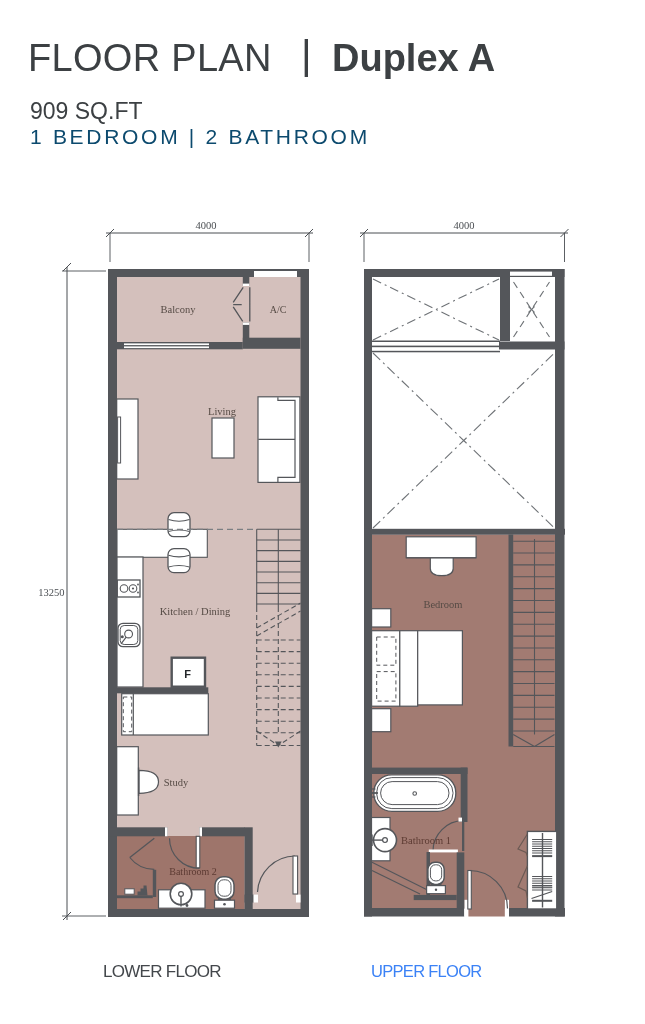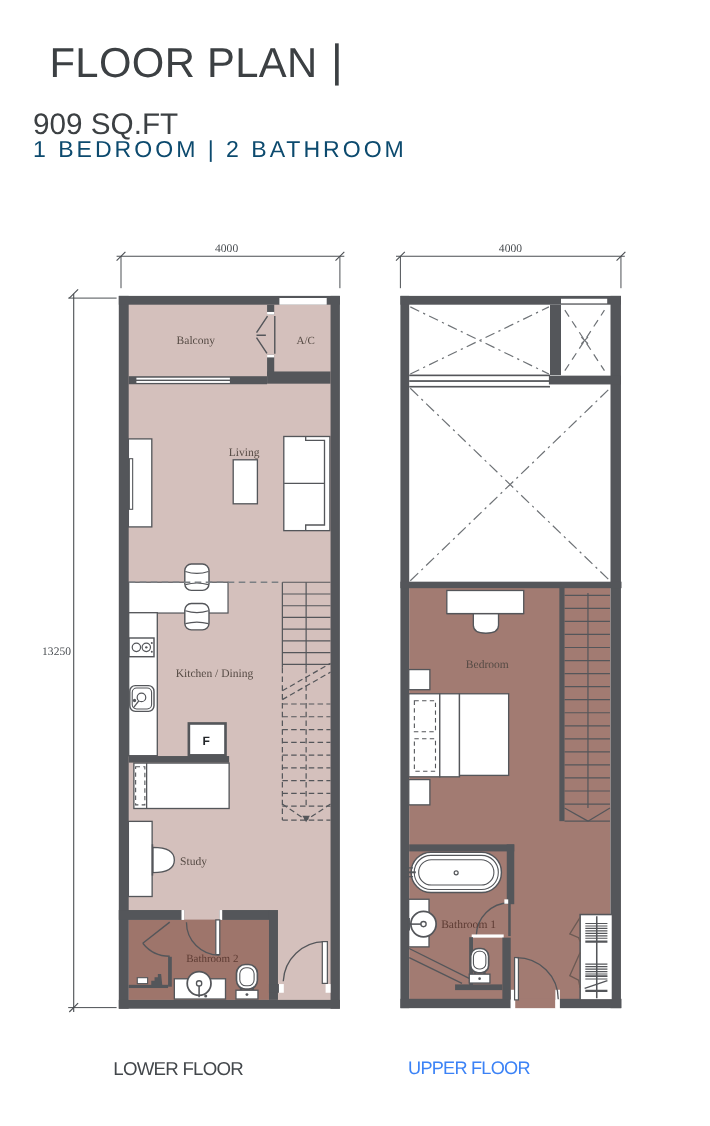--- a/index.html
+++ b/index.html
@@ -4,26 +4,27 @@
 <style>
   html,body { margin:0; padding:0; background:#ffffff; }
   #page { position:relative; width:645px; height:1024px; background:#ffffff;
           font-family:"Liberation Sans", sans-serif; overflow:hidden; }
   .abs { position:absolute; }
 </style>
 </head>
 <body>
 <div id="page">
 
-<div class="abs" style="left:28px; top:39px; font-size:38px; line-height:1; color:#3c4043; letter-spacing:0.3px; font-weight:400;margin-left:17px;">FLOOR PLAN</div>
+<div class="abs" style="left:28px; top:39px; font-size:38px; line-height:1; color:#3c4043; letter-spacing:0.3px; font-weight:400;">FLOOR PLAN</div>
 
 <div class="abs" style="left:301px; top:35px; font-size:41px; line-height:1; color:#3c4043; font-weight:300;">|</div>
 
-
-<div class="abs" style="left:30px; top:100px; font-size:27px; line-height:1; color:#3c4043;">909 SQ.FT</div>
+<div class="abs" style="left:332px; top:39px; font-size:38px; line-height:1; color:#3c4043; font-weight:bold;">Duplex A</div>
+
+<div class="abs" style="left:30px; top:100px; font-size:23px; line-height:1; color:#3c4043;">909 SQ.FT</div>
 
 <div class="abs" style="left:30px; top:126px; font-size:21px; line-height:1; color:#0c4a6e; letter-spacing:2.7px;">1 BEDROOM&nbsp;| 2 BATHROOM</div>
 
 <svg class="abs" style="left:0; top:0;" width="645" height="1024" viewBox="0 0 645 1024">
 
 <rect x="112" y="273" width="193" height="640" fill="#d4c0bc"></rect>
 
 <rect x="117" y="836" width="127.5" height="73" fill="#9e756b"></rect>
 
 <rect x="116.7" y="399" width="21.3" height="80" fill="#ffffff" stroke="#54565a" stroke-width="1.2"></rect>

